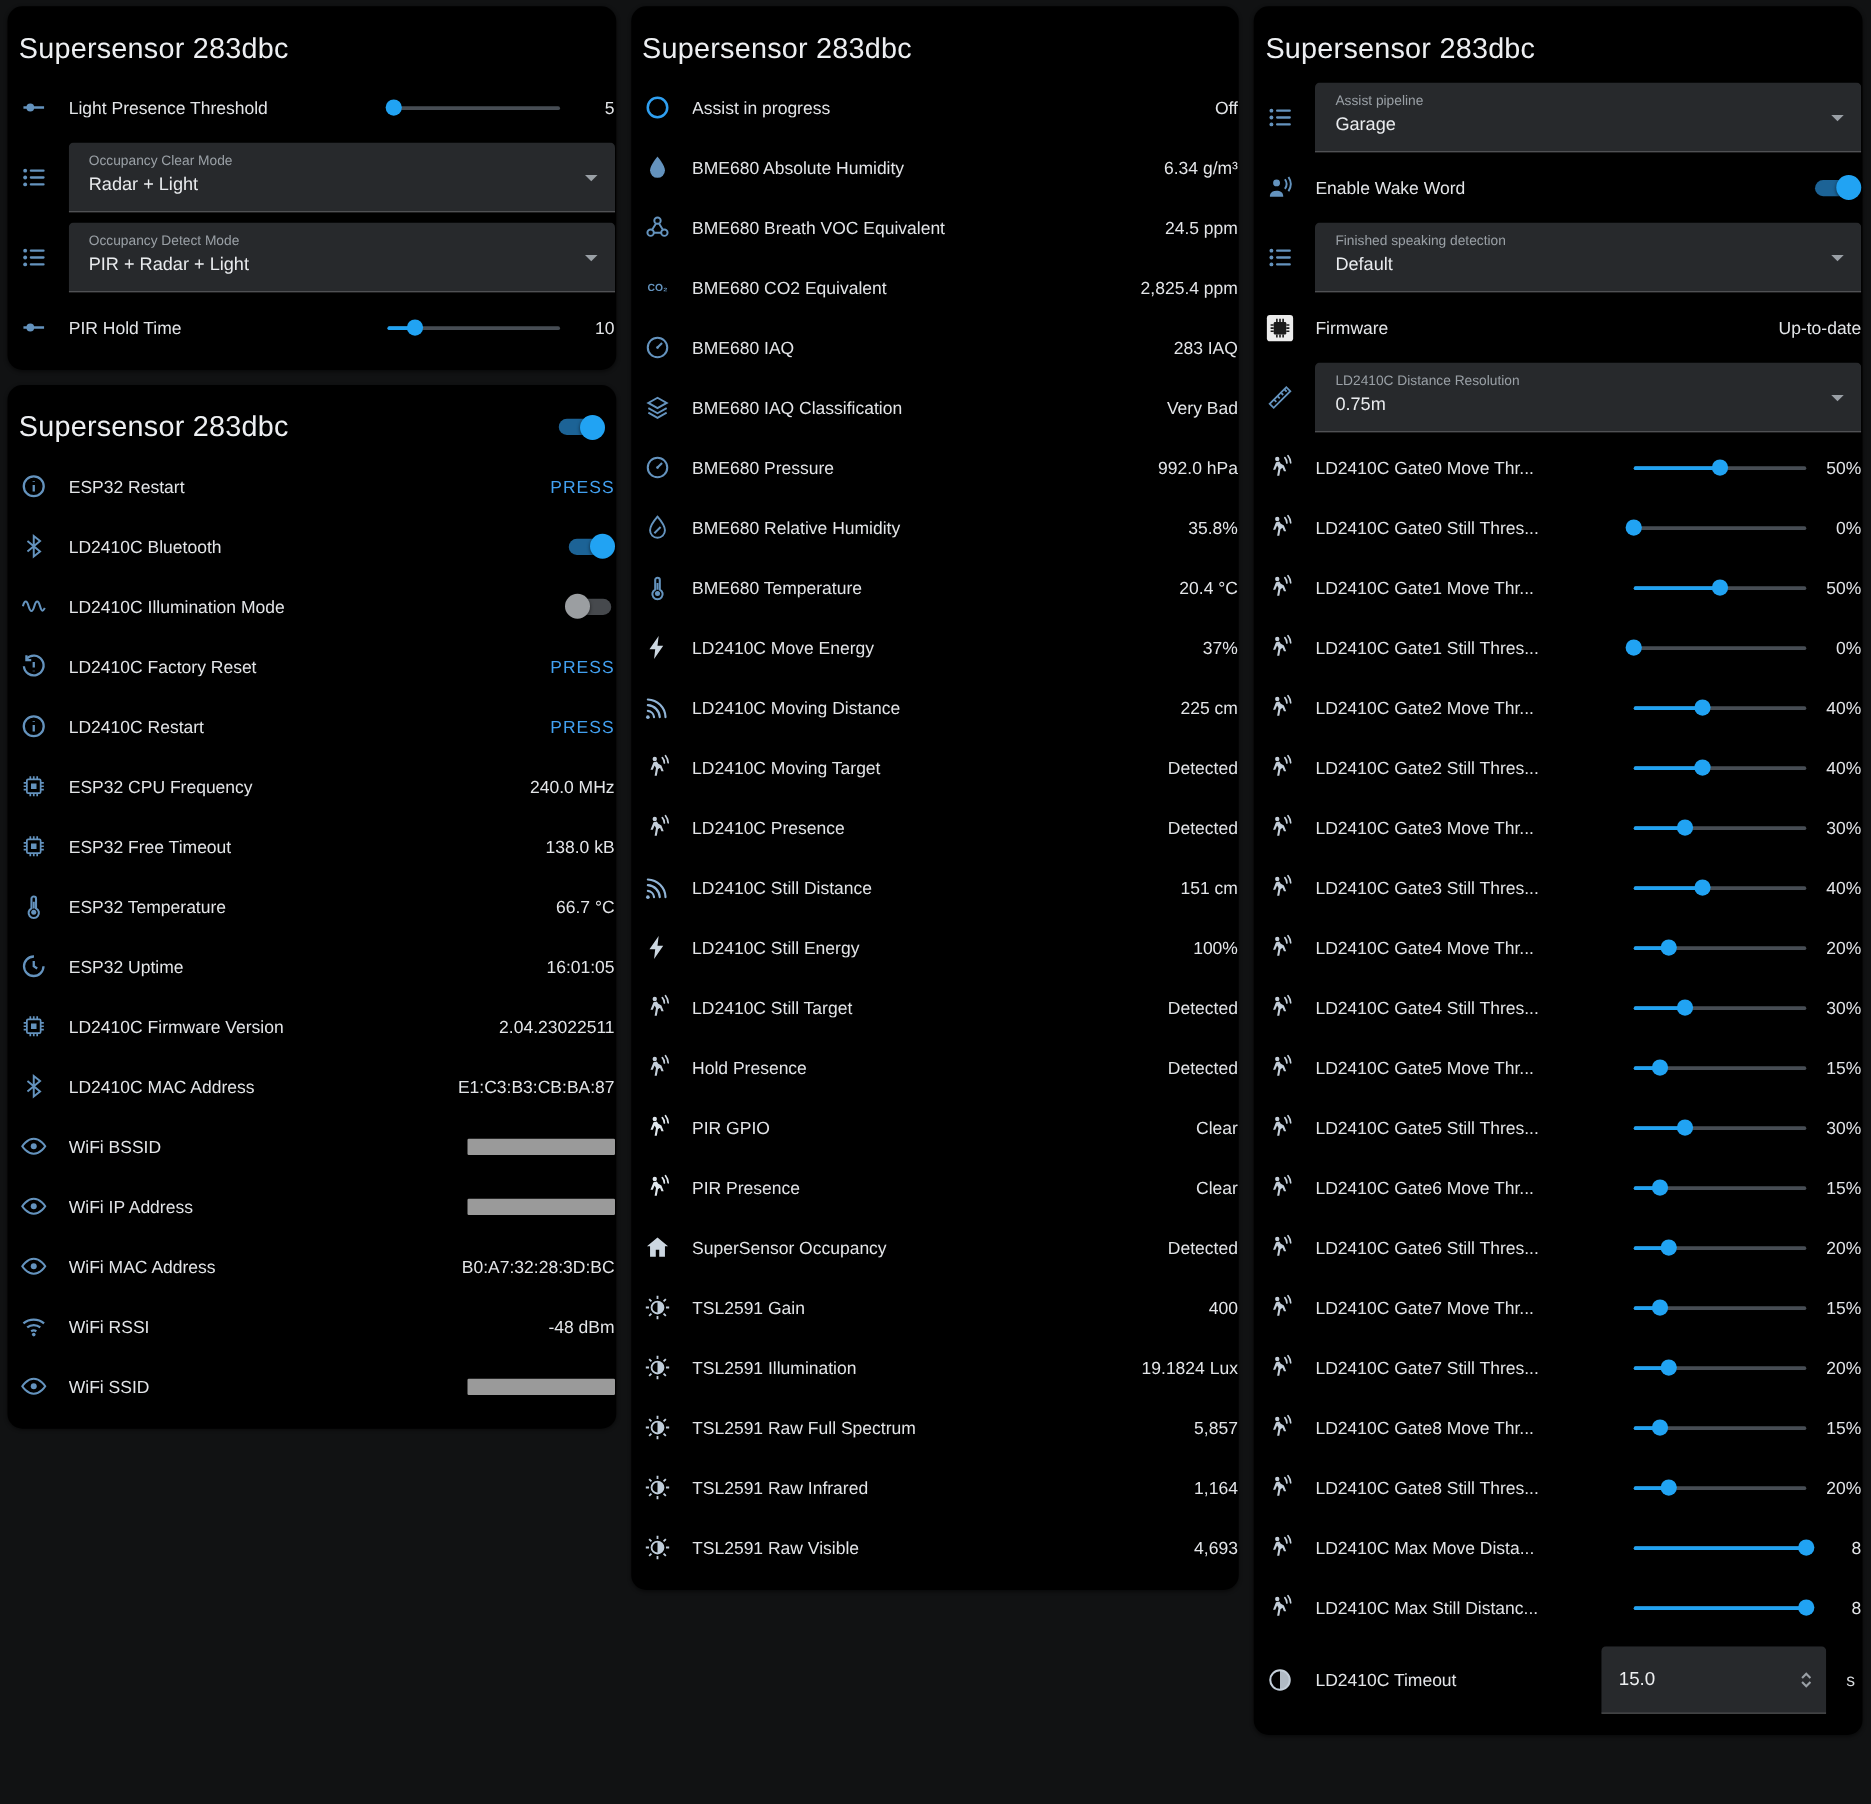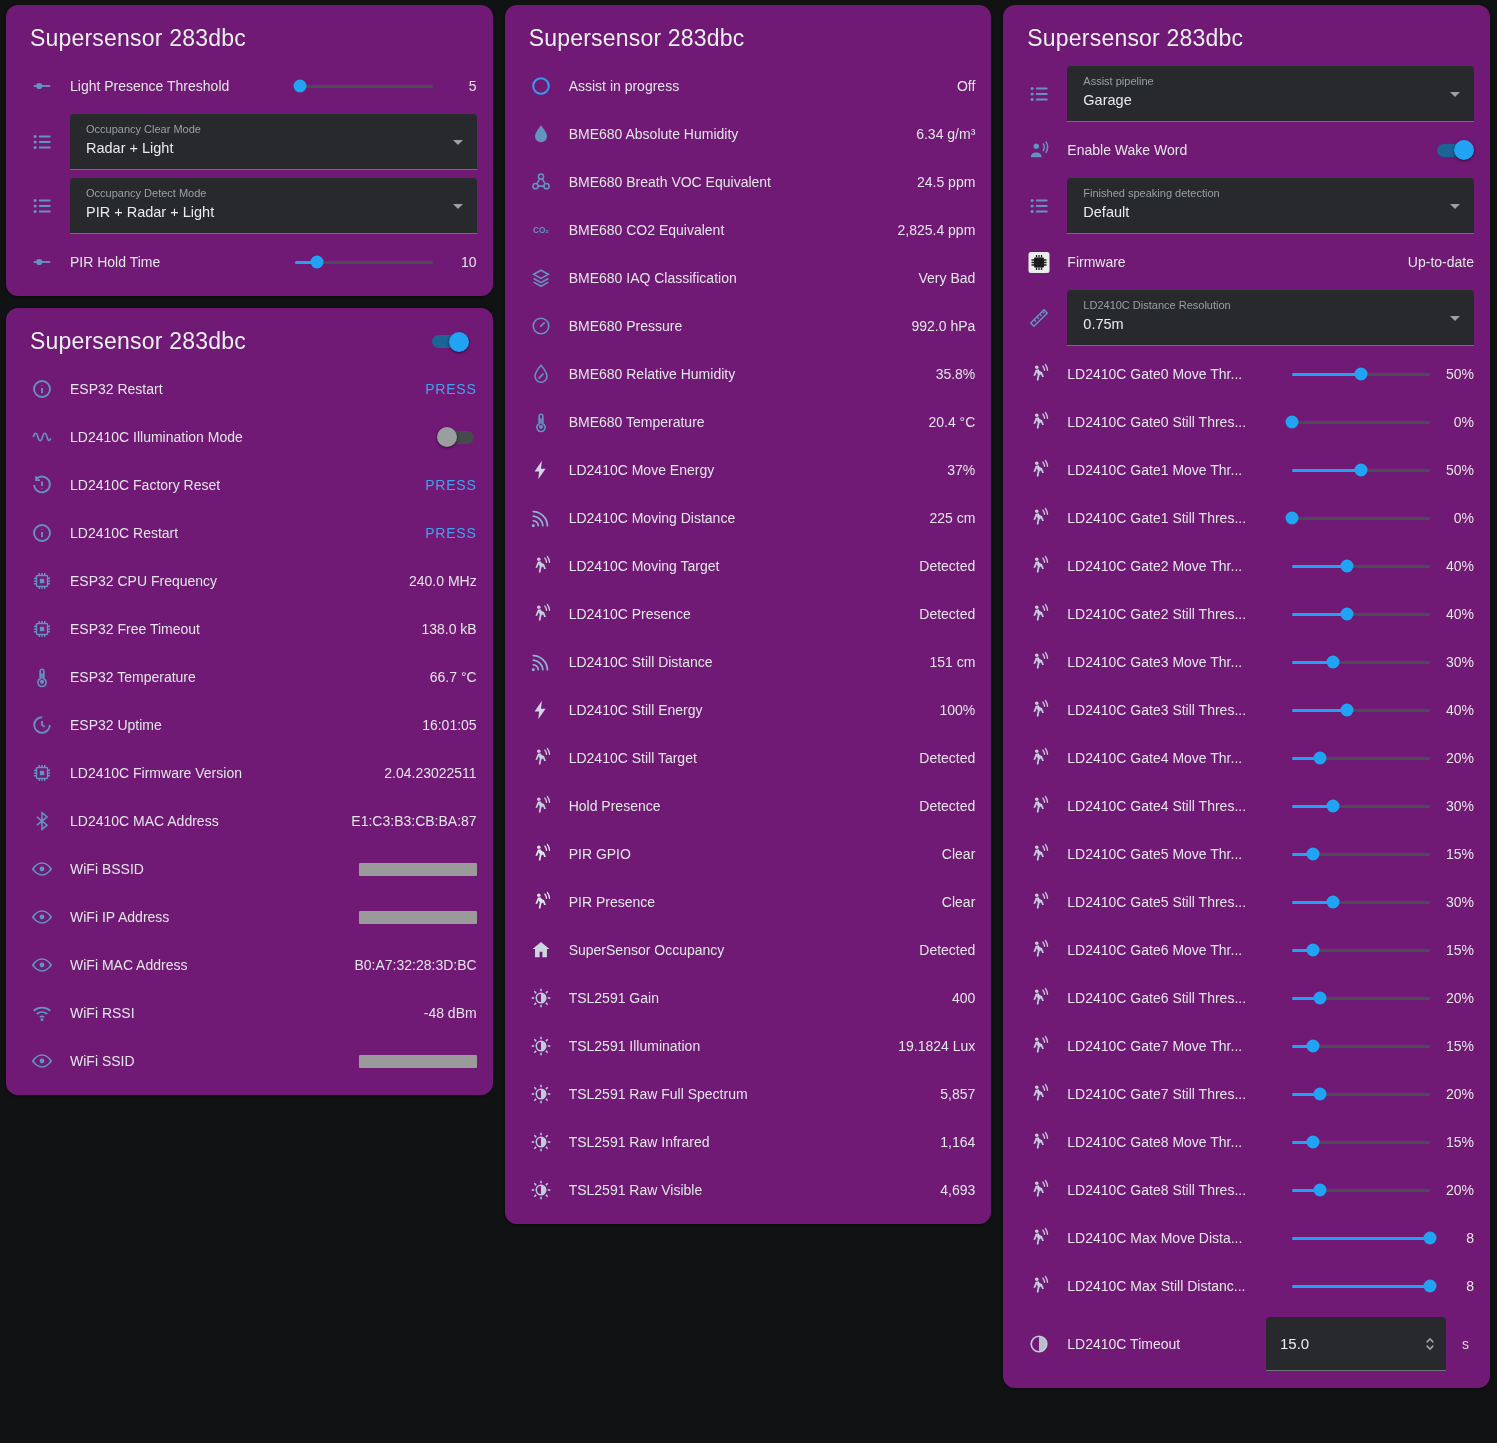--- a/index.html
+++ b/index.html
@@ -1,21 +1,21 @@
 <!DOCTYPE html>
 <html style="--accent: #21a3f3;"><head>
 <meta charset="utf-8">
 <style>
 *{box-sizing:border-box;margin:0;padding:0}
 :root{--accent:#21a3f3}
 html,body{background:#111213}
 body{font-family:"Liberation Sans","DejaVu Sans",sans-serif;color:#e3e5e8;width:1497px}
 .page{display:grid;grid-template-columns:1fr 1fr 1fr;gap:12px;padding:5px 7px 8px 6px;align-items:start}
 .colwrap{display:flex;flex-direction:column;gap:12px;min-width:0}
-.card{background:#701a75;border-radius:12px;padding:6px 16px 10px;box-shadow:0 1px 3px rgba(0,0,0,.45)}
+.card{background:#000000;border-radius:12px;padding:6px 1px 10px;box-shadow:0 1px 3px rgba(0,0,0,.45)}
 .card-header{display:flex;align-items:center;justify-content:space-between;padding:14px 8px 10px}
 .card-title{font-size:23px;color:#edeff2;font-weight:400;letter-spacing:.2px}
 .row{display:flex;align-items:center;height:48px;gap:16px}
 .icon{flex:0 0 24px;width:24px;height:24px;margin-left:8px;color:#6493be;display:flex;align-items:center;justify-content:center}
 .icon svg{width:22px;height:22px;display:block}
 .icon[data-name="firmware-icon"] svg{width:27px;height:27px}
 .label{flex:1;min-width:0;font-size:14px;color:#e3e5e8;white-space:nowrap;overflow:hidden}
 .value{font-size:14px;color:#e3e5e8;white-space:nowrap;text-align:right;min-width:28px}
 .press{margin-left:auto;color:#42a0f0;font-size:14px;font-weight:500;letter-spacing:.8px}
 .bar{width:118px;height:13px;background:#9a9a9a;border-radius:1px}
@@ -128,20 +128,32 @@
           <span class="icon" data-name="info-icon">
             <svg viewBox="0 0 24 24" fill="none" stroke="currentColor" stroke-width="2">
               <circle cx="12" cy="12" r="8.7"></circle>
               <path d="M12 7.5v.6M12 10.8v5.7"></path>
             </svg>
           </span>
           <span class="label" data-name="row-label">ESP32 Restart</span>
           <span class="press" data-name="press-button">PRESS</span>
         </div>
         <div class="row" data-name="toggle-row">
+          <span class="icon" data-name="bluetooth-icon">
+            <svg viewBox="0 0 24 24" fill="none" stroke="currentColor" stroke-width="1.7">
+              <path d="M6.5 7.5l11 9L12 21V3l5.5 4.5-11 9"></path>
+            </svg>
+          </span>
+          <span class="label" data-name="row-label">LD2410C Bluetooth</span>
+          <div class="switch on" data-name="toggle-switch">
+            <div class="sw-track" data-name="switch-track"></div>
+            <div class="sw-thumb" data-name="switch-thumb"></div>
+          </div>
+        </div>
+        <div class="row" data-name="toggle-row">
           <span class="icon" data-name="pulse-icon">
             <svg viewBox="0 0 24 24" fill="none" stroke="currentColor" stroke-width="1.8">
               <path d="M2.5 12c1.6-5.5 3.4-5.5 5 0s3.4 5.5 5 0 3.4-5.5 5 0 2.6 4.3 4.2 1.6"></path>
             </svg>
           </span>
           <span class="label" data-name="row-label">LD2410C Illumination Mode</span>
           <div class="switch" data-name="toggle-switch">
             <div class="sw-track" data-name="switch-track"></div>
             <div class="sw-thumb" data-name="switch-thumb"></div>
           </div>
@@ -320,20 +332,31 @@
           <span class="value" data-name="sensor-value">24.5 ppm</span>
         </div>
         <div class="row" data-name="sensor-row">
           <span class="icon" data-name="co2-icon">
             <svg viewBox="0 0 24 24">
               <text x="12" y="15" text-anchor="middle" font-size="9" font-weight="bold" fill="currentColor" font-family="sans-serif">CO₂</text>
             </svg>
           </span>
           <span class="label" data-name="row-label">BME680 CO2 Equivalent</span>
           <span class="value" data-name="sensor-value">2,825.4 ppm</span>
+        </div>
+        <div class="row" data-name="sensor-row">
+          <span class="icon" data-name="gauge-icon">
+            <svg viewBox="0 0 24 24" fill="none" stroke="currentColor" stroke-width="1.8">
+              <circle cx="12" cy="12" r="8.5"></circle>
+              <path d="M12 12l4-4"></path>
+              <circle cx="12" cy="12" r="1.2" fill="currentColor" stroke="none"></circle>
+            </svg>
+          </span>
+          <span class="label" data-name="row-label">BME680 IAQ</span>
+          <span class="value" data-name="sensor-value">283 IAQ</span>
         </div>
         <div class="row" data-name="sensor-row">
           <span class="icon" data-name="layers-icon">
             <svg viewBox="0 0 24 24" fill="none" stroke="currentColor" stroke-width="1.7">
               <path d="M12 3.5l8 4.5-8 4.5-8-4.5z"></path>
               <path d="M4 12.5l8 4.5 8-4.5"></path>
               <path d="M4 16.5l8 4.5 8-4.5"></path>
             </svg>
           </span>
           <span class="label" data-name="row-label">BME680 IAQ Classification</span>

